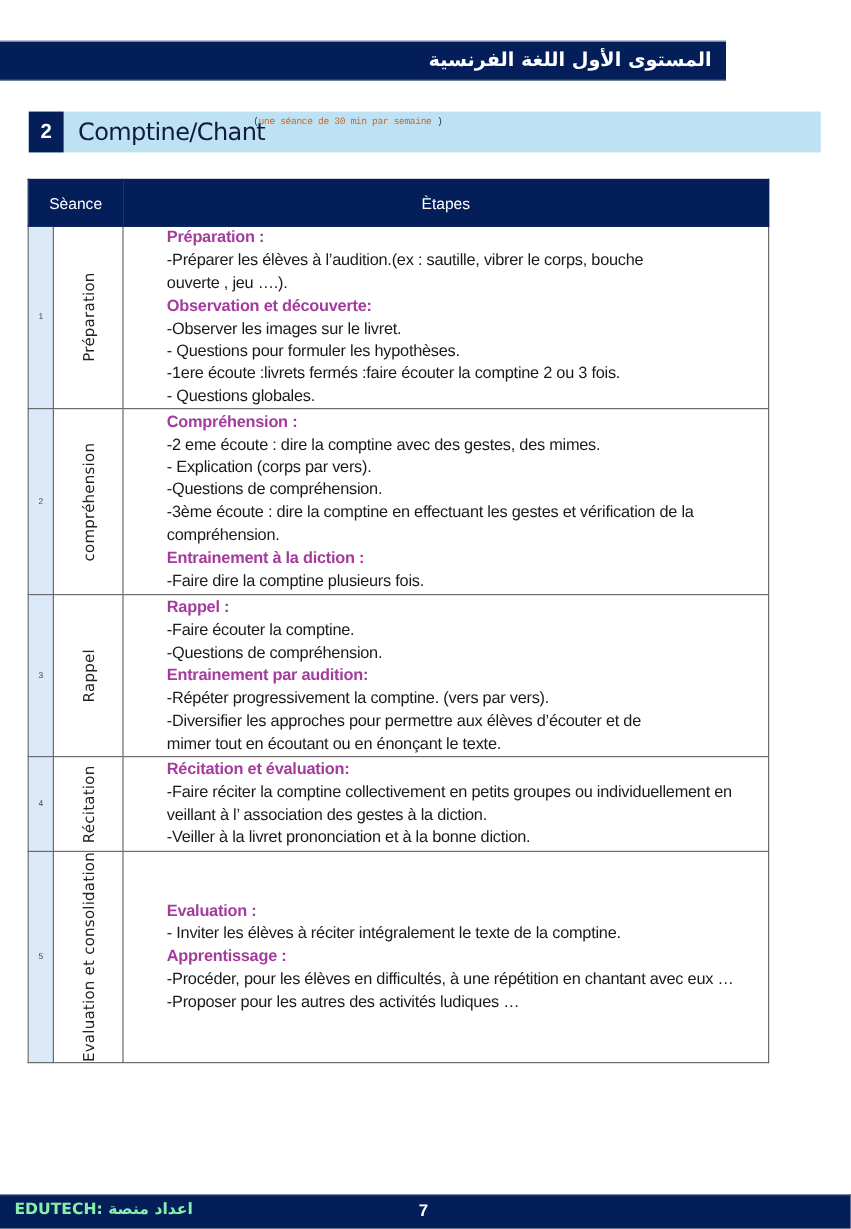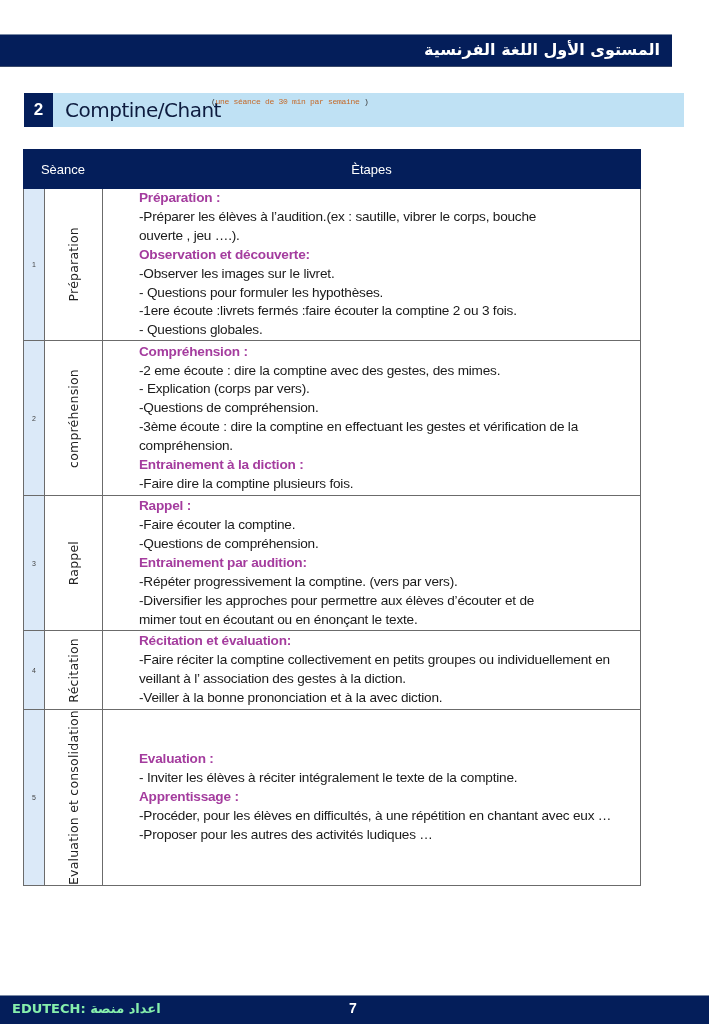--- a/index.html
+++ b/index.html
@@ -3,21 +3,21 @@
   <meta charset="utf-8">
   <style>
     html, body { margin: 0; padding: 0; }
     body {
       width: 709px; height: 1024px; position: relative; overflow: hidden;
       background: #ffffff;
       font-family: "Liberation Sans", "DejaVu Sans", sans-serif;
       color: #111;
     }
     .top-bar {
-      position: absolute; left: 0; top: 34px; width: 672px; height: 33px;
+      position: absolute; left: 0; top: 34px; width: 605px; height: 33px;
       background: #041e5a; border-top: 1px solid #7a8aa6; border-bottom: 1px solid #3b4a6a;
       box-sizing: border-box;
     }
     .top-bar .title {
       position: absolute; right: 12px; top: 5px;
       color: #ffffff; font-family: "DejaVu Sans", sans-serif; font-weight: bold; font-size: 16px;
       direction: rtl; white-space: nowrap;
     }
     .section-banner {
       position: absolute; left: 24px; top: 93px; width: 660px; height: 34px;
@@ -152,21 +152,21 @@
       </tr>
       <tr style="height: 79px;">
         <td class="num-cell">4</td>
         <td class="label-cell">
           <div class="vlabel">Récitation</div>
         </td>
         <td class="content-cell">
           <span class="line heading-line">Récitation et évaluation:</span>
           <span class="line">-Faire réciter la comptine collectivement  en petits groupes ou individuellement en</span>
           <span class="line">veillant à l’ association des gestes à la diction.</span>
-          <span class="line">-Veiller  à la bonne prononciation et à la avec diction.</span>
+          <span class="line">-Veiller  à la livret prononciation et à la bonne diction.</span>
         </td>
       </tr>
       <tr style="height: 174px;">
         <td class="num-cell">5</td>
         <td class="label-cell">
           <div class="vlabel">Evaluation et consolidation</div>
         </td>
         <td class="content-cell">
           <span class="line heading-line">Evaluation :</span>
           <span class="line">- Inviter les élèves à réciter intégralement le texte de la comptine.</span>

